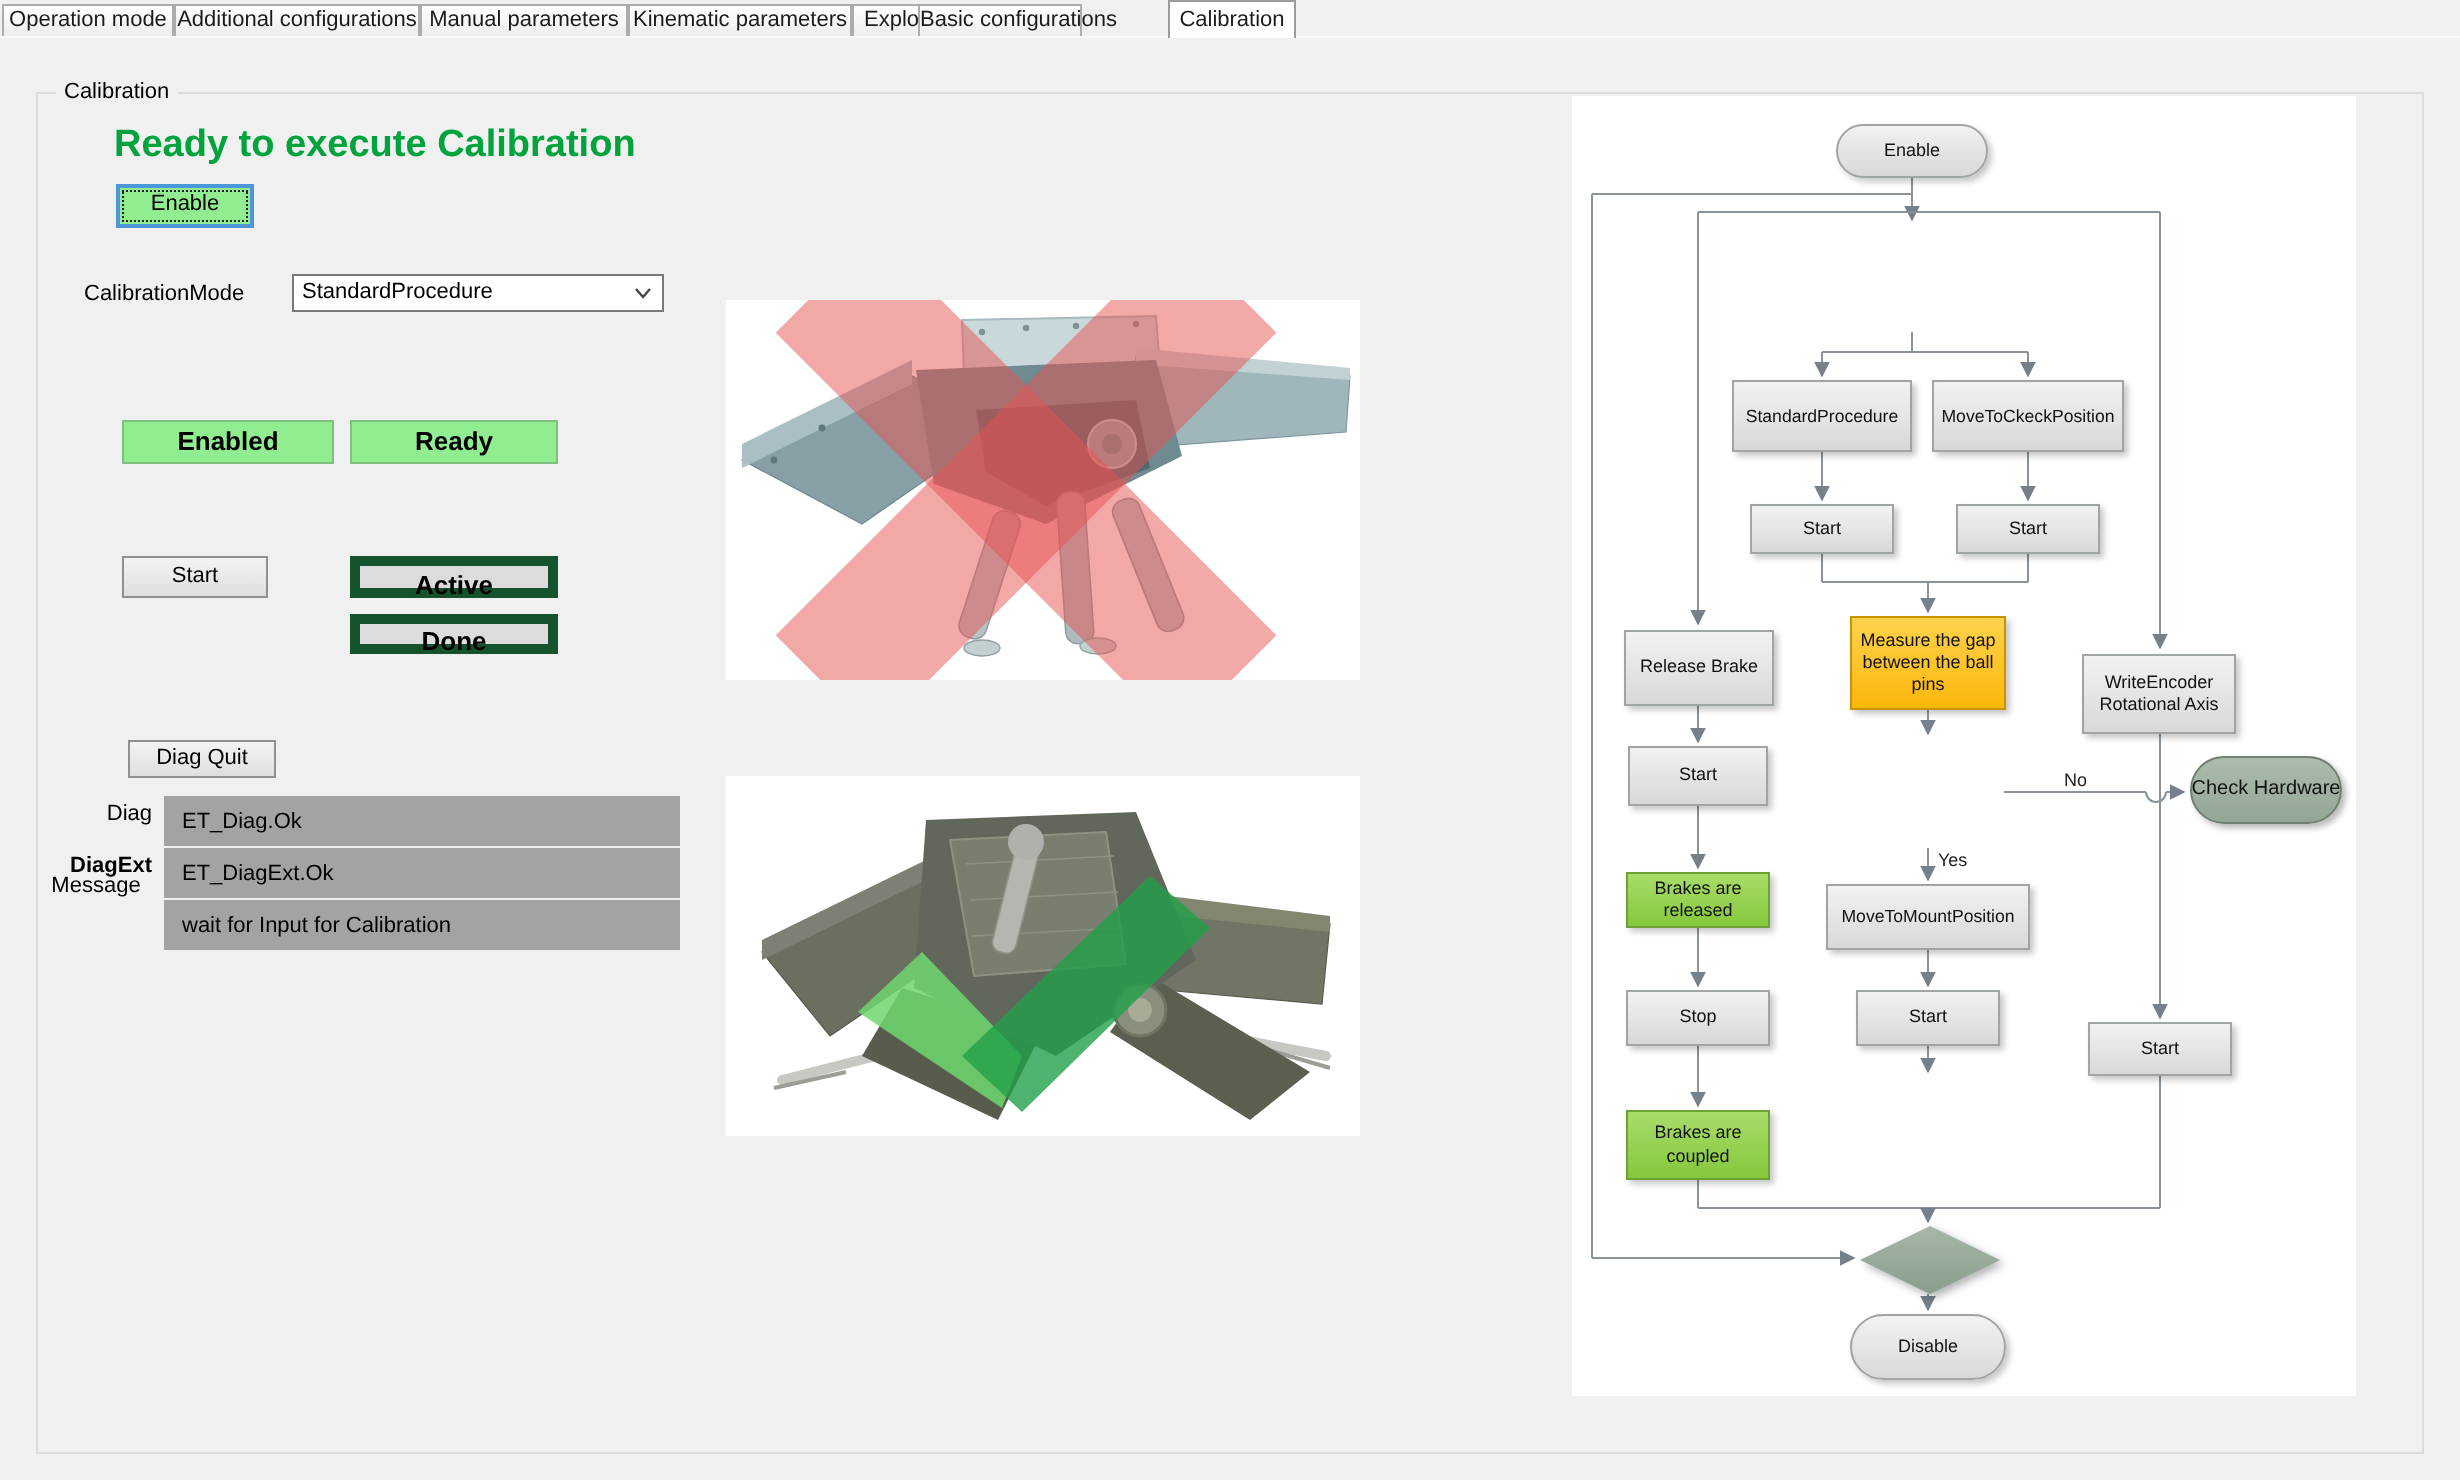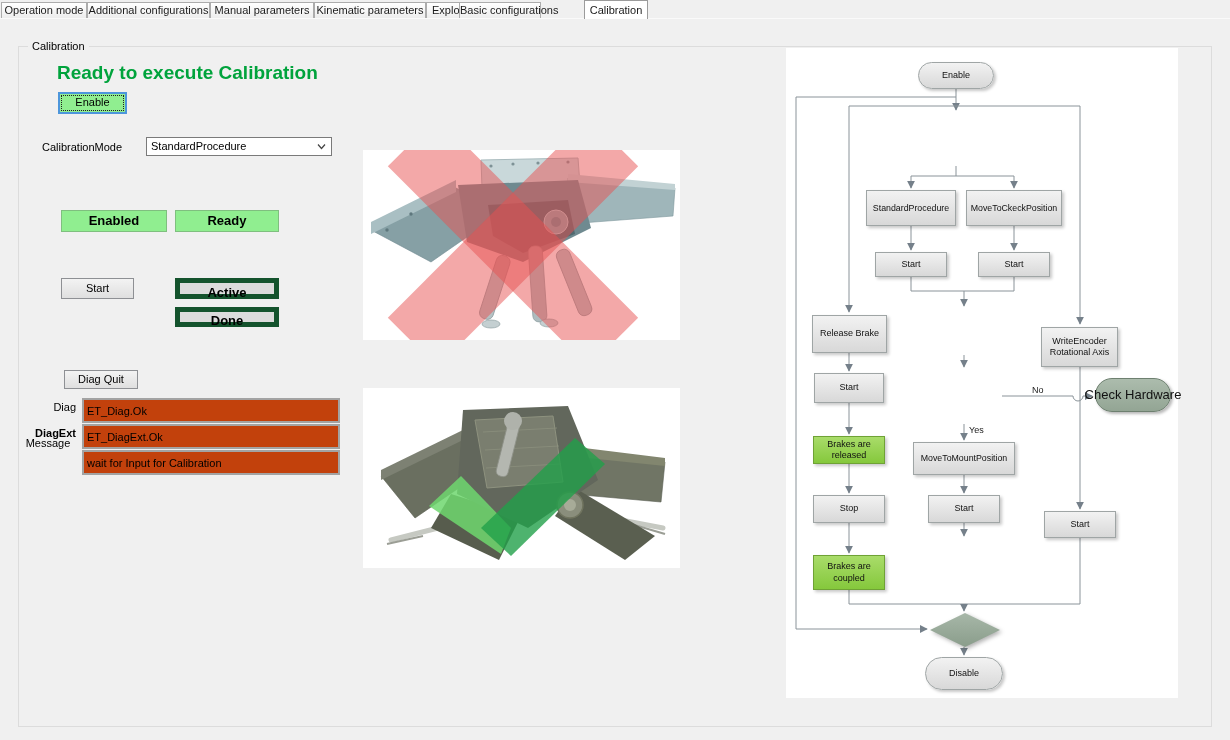--- a/index.html
+++ b/index.html
@@ -40,41 +40,41 @@
     position:absolute; left:146px; top:137px; width:186px; height:19px; background:#FFFFFF;
     border:1px solid #7A7A7A; line-height:17px; padding-left:4px; cursor:default;
   }
   .combo .chev { position:absolute; right:5px; top:4px; width:9px; height:9px; }
   .status {
     position:absolute; text-align:center; font-weight:bold; font-size:13px;
   }
   .status-green { background:#90EE90; border:1px solid #7FBF7F; }
   .status-gray  { background:#DCDCDC; border:5px solid #14532d; }
   .field {
-    position:absolute; height:25px; background:#c2410c; border:2px solid #a3a3a3;
+    position:absolute; height:25px; background:#a3a3a3; border:6px solid #a3a3a3;
     font-family:"Liberation Sans",sans-serif; font-size:11px; padding:0 3px; color:#000;
   }
   .field-lbl { position:absolute; left:20px; width:56px; text-align:right; }
 
   
   .pic { position:absolute; background:#FFFFFF; }
   .pic svg { display:block; }
 
   
   .fc { position:absolute; left:786px; top:48px; width:392px; height:650px; background:#FFFFFF; }
   .fc svg.wires { position:absolute; left:0; top:0; }
   .node {
     position:absolute; display:flex; align-items:center; justify-content:center; text-align:center;
     font-size:9px; line-height:1.25; padding:2px; color:#111;
   }
   .n-gray   { background:linear-gradient(#F2F2F2,#D8D8D8); border:1px solid #9FA5A5; box-shadow:2px 2px 3px rgba(0,0,0,0.22); }
   .n-orange { background:linear-gradient(#FFD24D,#FBB70B); border:1px solid #C89200; box-shadow:2px 2px 3px rgba(0,0,0,0.22); }
   .n-green  { background:linear-gradient(#A9DC6A,#85C83C); border:1px solid #6FA235; box-shadow:2px 2px 3px rgba(0,0,0,0.22); }
   .n-stadium { border-radius:999px; }
-  .n-sage-stadium { background:linear-gradient(#ACBCAD,#93A594); border:1px solid #6E8070; border-radius:999px; box-shadow:2px 2px 3px rgba(0,0,0,0.28); font-size:13px; white-space:nowrap; }
+  .n-sage-stadium { background:linear-gradient(#ACBCAD,#93A594); border:1px solid #6E8070; border-radius:999px; box-shadow:2px 2px 3px rgba(0,0,0,0.28); font-size:10px; white-space:nowrap; }
   .n-nowrap { white-space:nowrap; font-size:8.8px; }
   .diamond-wrap { position:absolute; filter:drop-shadow(2px 2px 2px rgba(0,0,0,0.3)); }
   .diamond {
     width:100%; height:100%; clip-path:polygon(50% 0,100% 50%,50% 100%,0 50%);
     background:linear-gradient(#A7B7A8,#8A9D8B); display:flex; align-items:center; justify-content:center;
     font-size:8.5px; line-height:1.25; text-align:center;
   }
   .edge-label { position:absolute; font-size:9px; color:#222; background:#fff; padding:0 1px; }
 </style>
 </head>
@@ -253,20 +253,21 @@
       <path d="M178,599 V607" marker-end="url(#arr)"></path>
     </g>
   </svg>
 
   <div class="node n-gray n-stadium" style="left:132px; top:14px; width:76px; height:27px;">Enable</div>
   <div class="node n-gray n-nowrap" style="left:80px; top:142px; width:90px; height:36px;">StandardProcedure</div>
   <div class="node n-gray n-nowrap" style="left:180px; top:142px; width:96px; height:36px;">MoveToCkeckPosition</div>
   <div class="node n-gray" style="left:89px; top:204px; width:72px; height:25px;">Start</div>
   <div class="node n-gray" style="left:192px; top:204px; width:72px; height:25px;">Start</div>
   <div class="node n-gray" style="left:26px; top:267px; width:75px; height:38px;">Release Brake</div>
+  <div class="node n-orange" style="left:139px; top:260px; width:78px; height:47px;">Measure the gap between the ball pins</div>
   <div class="node n-gray" style="left:255px; top:279px; width:77px; height:40px;">WriteEncoder Rotational Axis</div>
   <div class="node n-gray" style="left:28px; top:325px; width:70px; height:30px;">Start</div>
 
   <div class="node n-sage-stadium" style="left:309px; top:330px; width:76px; height:34px;">Check Hardware</div>
 
   <span class="edge-label" style="left:245px; top:337px;">No</span>
   <span class="edge-label" style="left:182px; top:377px;">Yes</span>
 
   <div class="node n-green" style="left:27px; top:388px; width:72px; height:28px;">Brakes are released</div>
   <div class="node n-gray n-nowrap" style="left:127px; top:394px; width:102px; height:33px;">MoveToMountPosition</div>

